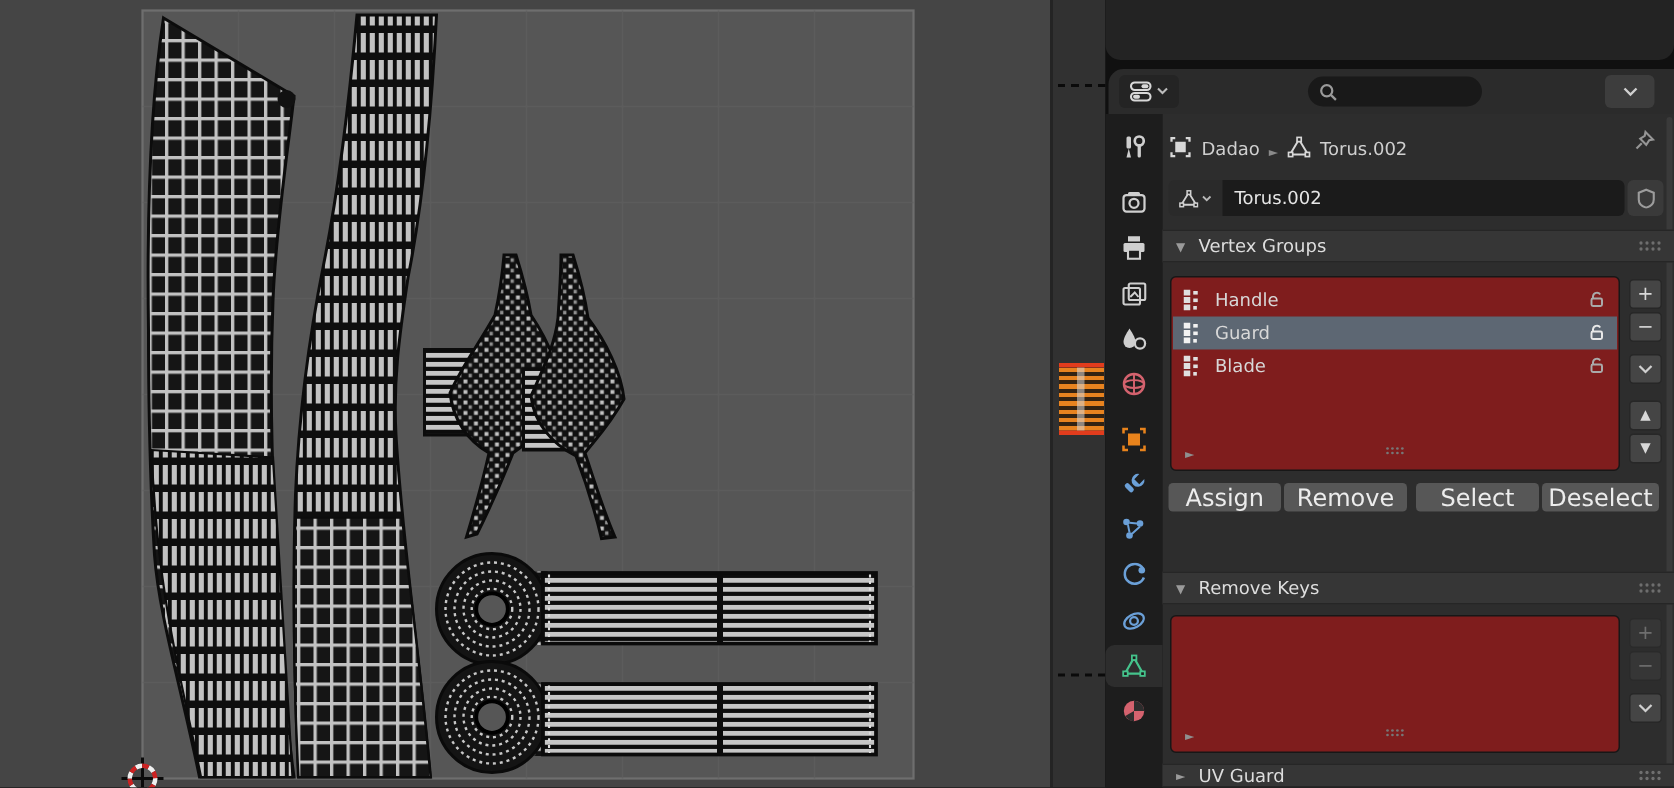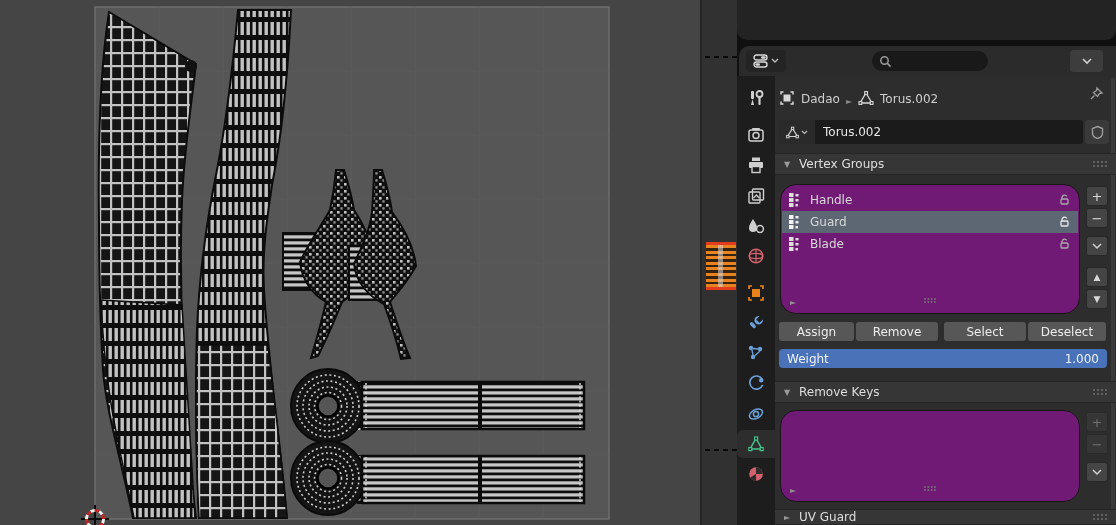--- a/index.html
+++ b/index.html
@@ -51,36 +51,36 @@
   .shield-btn{width:24px;height:24px;margin-left:2px;background:#3a3a3a;border-radius:4px;
      display:flex;align-items:center;justify-content:center;}
 
   .panel-header{left:38px;width:341px;height:22px;background:#363636;
      display:flex;align-items:center;gap:7px;padding-left:9px;box-sizing:border-box;
      border-top:1px solid #262626;border-bottom:1px solid #262626;}
   .panel-arrow{color:#9a9a9a;font-size:8px;width:8px;}
   .panel-title{color:#dedede;}
   .grip{position:absolute;right:8px;top:50%;transform:translateY(-50%);}
 
-  .listbox{background:#701a75;border:1px solid #171717;border-radius:16px;box-sizing:border-box;padding-left:40px;}
+  .listbox{background:#7f1d1d;border:1px solid #171717;border-radius:4px;box-sizing:border-box;padding-left:40px;}
   .vg-list{left:43px;top:184px;width:300px;height:130px;}
   .sk-list{left:43px;top:410px;width:300px;height:92px;}
   .vg-row{position:absolute;left:1px;width:296px;height:22px;display:flex;align-items:center;gap:8px;padding-left:7px;box-sizing:border-box;}
   .vg-row.selected{background:#5d6773;}
   .vg-row .lock{position:absolute;right:7px;top:4px;}
   .list-foot-arrow{position:absolute;left:9px;bottom:6px;color:#8f8f8f;font-size:8px;}
   .list-foot-grip{position:absolute;left:50%;transform:translateX(-50%);bottom:6px;}
 
   .side-btn{left:349px;width:22px;height:20px;background:#454545;border:1px solid #272727;border-radius:3px;
      box-sizing:border-box;display:flex;align-items:center;justify-content:center;color:#d8d8d8;}
   .side-btn.dim{opacity:.38;}
   .side-btn span{font-size:9px;line-height:1;}
 
   .action-btn{top:322px;height:19px;background:#575757;border-radius:3px;
-     display:flex;align-items:center;justify-content:center;color:#ececec;font-size:12px;}
+     display:flex;align-items:center;justify-content:center;color:#ececec;font-size:16px;}
 
   .weight-slider{left:42px;top:349px;width:328px;height:19px;background:#4a72b8;border-radius:4px;
      display:flex;align-items:center;justify-content:space-between;padding:0 8px;box-sizing:border-box;color:#eef2f8;}
 </style>
 </head>
 <body>
 
 <div class="root">
 
   <div class="abs uv-editor">
@@ -500,24 +500,20 @@
       </div>
     <div class="abs side-btn" style="top:289px">
         <span>▼</span>
       </div>
 
     <div class="abs action-btn" style="left:42px;width:75px">Assign</div>
     <div class="abs action-btn" style="left:119px;width:82px">Remove</div>
     <div class="abs action-btn" style="left:207px;width:82px">Select</div>
     <div class="abs action-btn" style="left:291px;width:78px">Deselect</div>
 
-    <div class="abs weight-slider">
-      <span>Weight</span>
-      <span>1.000</span>
-    </div>
 
     <div class="abs panel-header" style="top:381px">
       <span class="panel-arrow">▼</span>
       <span class="panel-title">Remove Keys</span>
       <span class="grip">
         <svg width="16" height="8">
             <g fill="#6e6e6e">
           <circle cx="2" cy="2" r="1.1"></circle>
               <circle cx="6" cy="2" r="1.1"></circle>
               <circle cx="10" cy="2" r="1.1"></circle>

